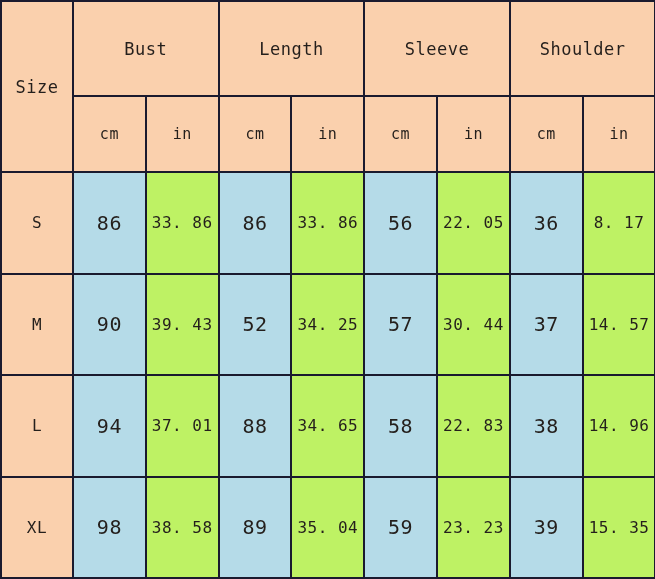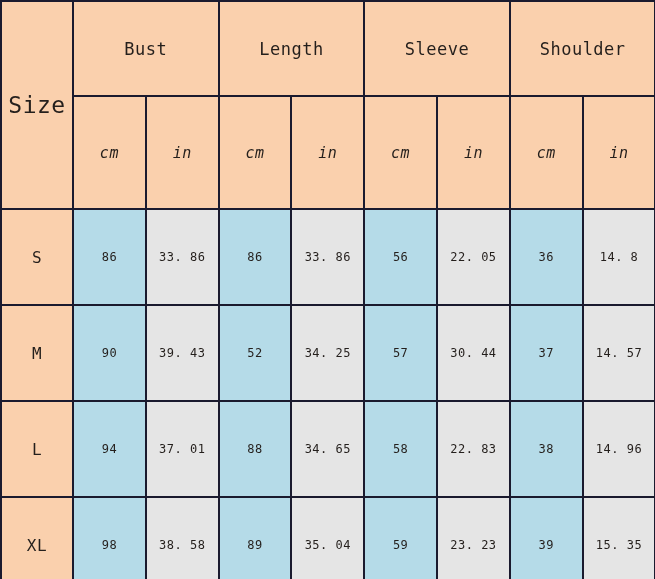--- a/index.html
+++ b/index.html
@@ -35,48 +35,48 @@
     letter-spacing: 0.5px;
   }
 
   
   .hdr {
     background: #fad0ad;
     font-size: 17px;
   }
   .hdr-size {
     background: #fad0ad;
-    font-size: 23px;
+    font-size: 17px;
   }
   .hdr-unit {
     background: #fad0ad;
     font-size: 15px;
   }
 
   
   .c-size {
     background: #fad0ad;
     font-size: 16px;
   }
   .c-cm {
     background: #b5dbe8;
-    font-size: 12px;
+    font-size: 20px;
   }
   .c-in {
-    background: #e5e5e5;
-    font-size: 12px;
+    background: #bef264;
+    font-size: 16px;
   }
 
   
   col.col-size { width: 72px; }
   col.col-m    { width: 72.8px; }
 
   
   tr.row-hdr-1 { height: 95px; }
-  tr.row-hdr-2 { height: 113px; font-style: italic; }
+  tr.row-hdr-2 { height: 76px; }
   tr.row-data  { height: 96px; }
 
   
   #chart-frame {
     width: 655px;
     height: 579px;
     box-sizing: border-box;
     overflow: hidden;
   }
 </style>
@@ -118,21 +118,21 @@
     <tbody>
       <tr class="row-data">
         <td class="c-size">S</td>
         <td class="c-cm">86</td>
         <td class="c-in">33. 86</td>
         <td class="c-cm">86</td>
         <td class="c-in">33. 86</td>
         <td class="c-cm">56</td>
         <td class="c-in">22. 05</td>
         <td class="c-cm">36</td>
-        <td class="c-in">14. 8</td>
+        <td class="c-in">8. 17</td>
       </tr>
       <tr class="row-data">
         <td class="c-size">M</td>
         <td class="c-cm">90</td>
         <td class="c-in">39. 43</td>
         <td class="c-cm">52</td>
         <td class="c-in">34. 25</td>
         <td class="c-cm">57</td>
         <td class="c-in">30. 44</td>
         <td class="c-cm">37</td>

